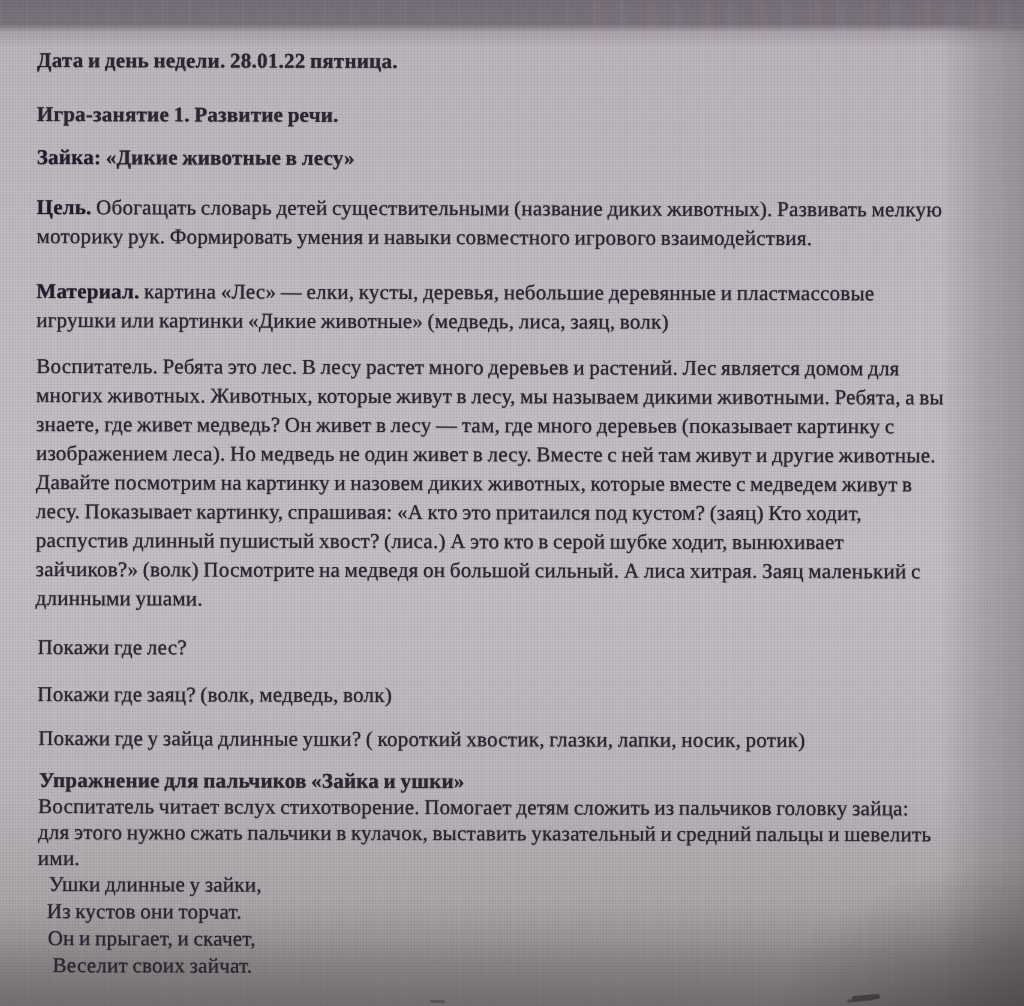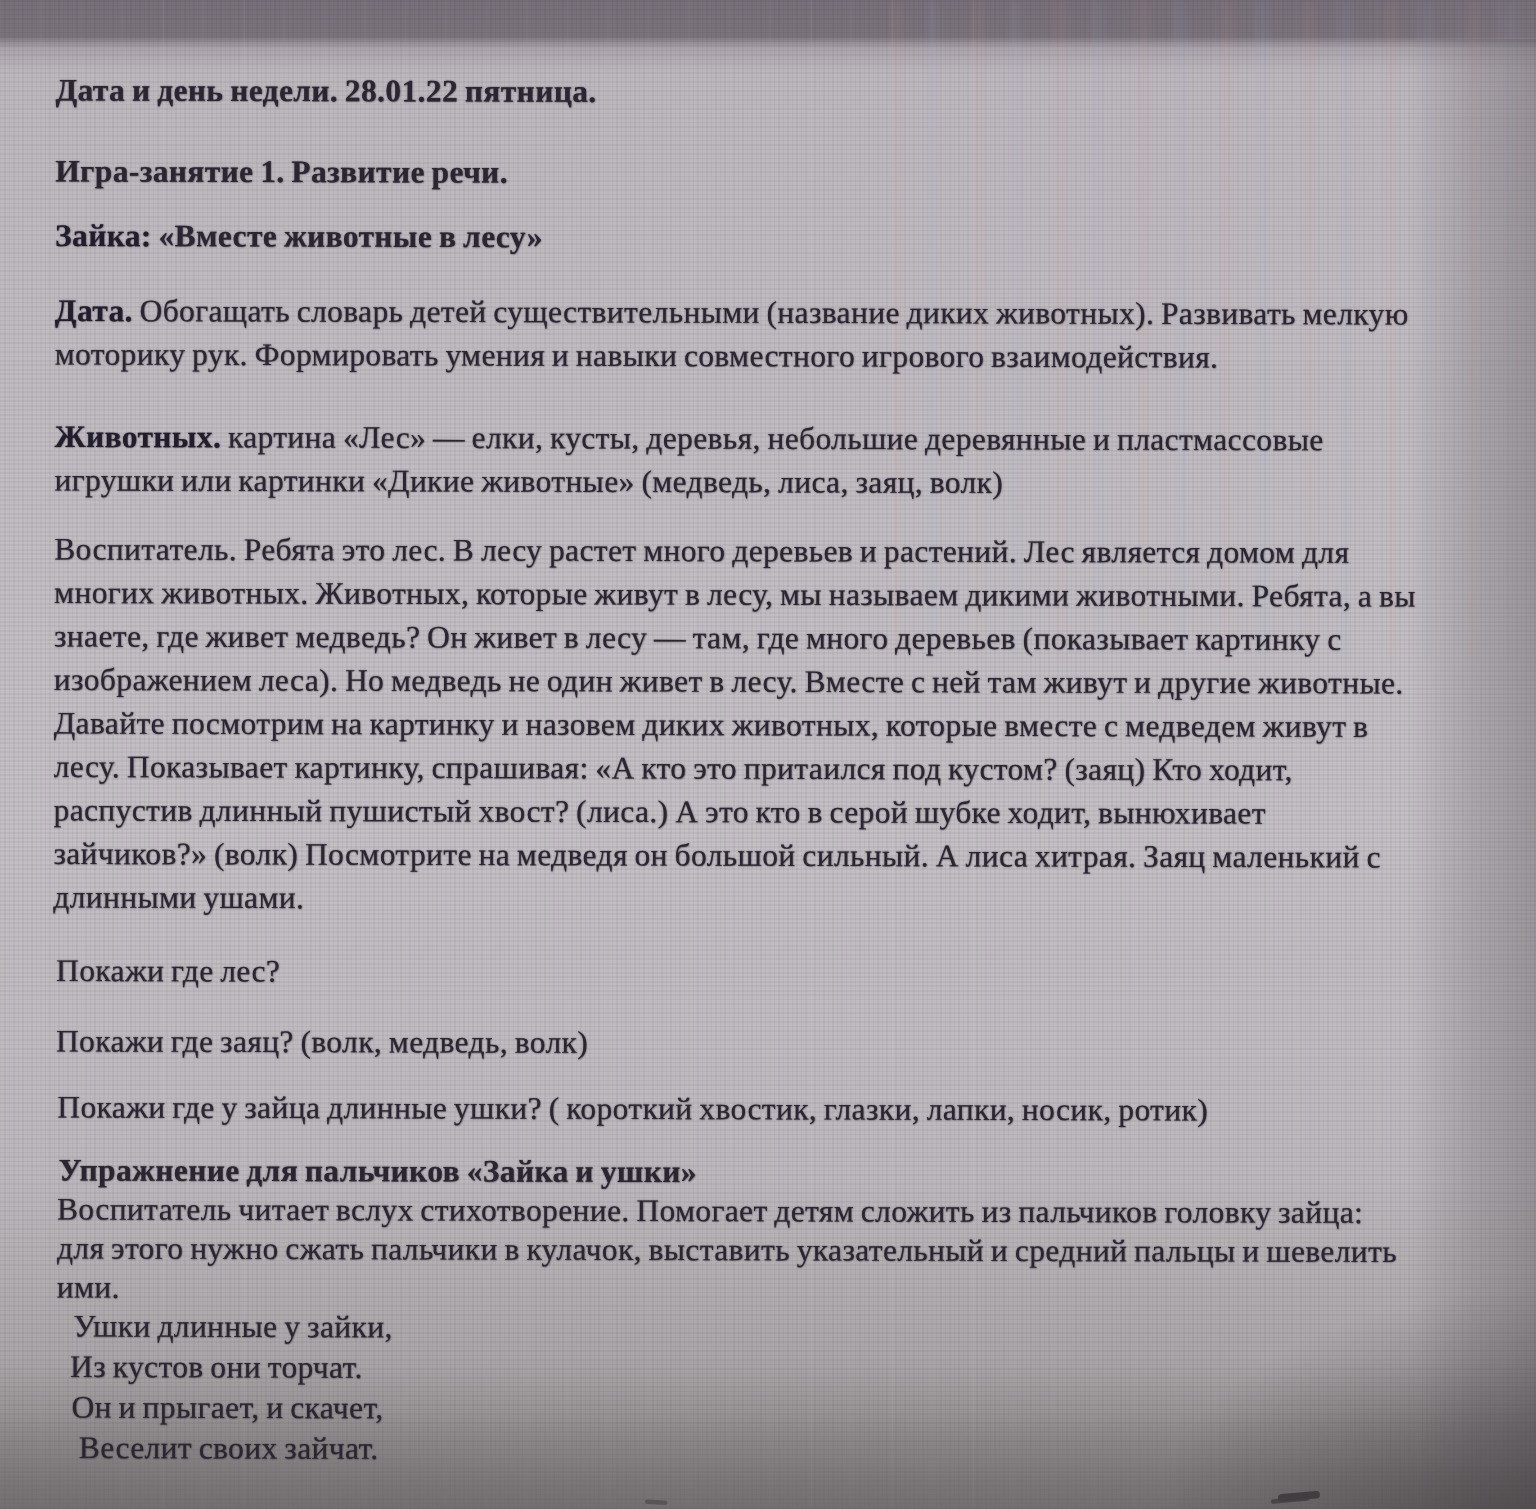--- a/index.html
+++ b/index.html
@@ -100,25 +100,25 @@
   <div class="edge-right"></div>
   <div class="edge-bottom"></div>
   <div class="corner-br"></div>
 
   <div class="content">
 
     <p class="m-date">Дата и день недели. 28.01.22 пятница.</p>
 
     <p class="m-lesson">Игра-занятие 1. Развитие речи.</p>
 
-    <p class="m-theme"><b>Зайка:</b> <span class="theme-val">«Вместе животные в лесу»</span></p>
+    <p class="m-theme"><b>Зайка:</b> <span class="theme-val">«Дикие животные в лесу»</span></p>
 
-    <p class="m-goal"><b>Дата.</b> <span>Обогащать словарь детей существительными (название диких животных). Развивать мелкую моторику рук. Формировать умения и навыки совместного игрового взаимодействия.</span></p>
+    <p class="m-goal"><b>Цель.</b> <span>Обогащать словарь детей существительными (название диких животных). Развивать мелкую моторику рук. Формировать умения и навыки совместного игрового взаимодействия.</span></p>
 
-    <p class="m-material"><b>Животных.</b> <span>картина «Лес» — елки, кусты, деревья, небольшие деревянные и пластмассовые игрушки или картинки «Дикие животные» (медведь, лиса, заяц, волк)</span></p>
+    <p class="m-material"><b>Материал.</b> <span>картина «Лес» — елки, кусты, деревья, небольшие деревянные и пластмассовые игрушки или картинки «Дикие животные» (медведь, лиса, заяц, волк)</span></p>
 
     <p class="m-teacher">Воспитатель. Ребята это лес. В лесу растет много деревьев и растений. Лес является домом для многих животных. Животных, которые живут в лесу, мы называем дикими животными. Ребята, а вы знаете, где живет медведь? Он живет в лесу — там, где много деревьев (показывает картинку с изображением леса). Но медведь не один живет в лесу. Вместе с ней там живут и другие животные. Давайте посмотрим на картинку и назовем диких животных, которые вместе с медведем живут в лесу. Показывает картинку, спрашивая: «А кто это притаился под кустом? (заяц) Кто ходит, распустив длинный пушистый хвост? (лиса.) А это кто в серой шубке ходит, вынюхивает зайчиков?» (волк) Посмотрите на медведя он большой сильный. А лиса хитрая. Заяц маленький с длинными ушами.</p>
 
     <p class="m-q1">Покажи где лес?</p>
     <p class="m-q2">Покажи где заяц? (волк, медведь, волк)</p>
     <p class="m-q3">Покажи где у зайца длинные ушки? ( короткий хвостик, глазки, лапки, носик, ротик)</p>
 
     <p class="ex-head">Упражнение для пальчиков «Зайка и ушки»</p>
     <p class="ex-desc">Воспитатель читает вслух стихотворение. Помогает детям сложить из пальчиков головку зайца: для этого нужно сжать пальчики в кулачок, выставить указательный и средний пальцы и шевелить ими.</p>
 

